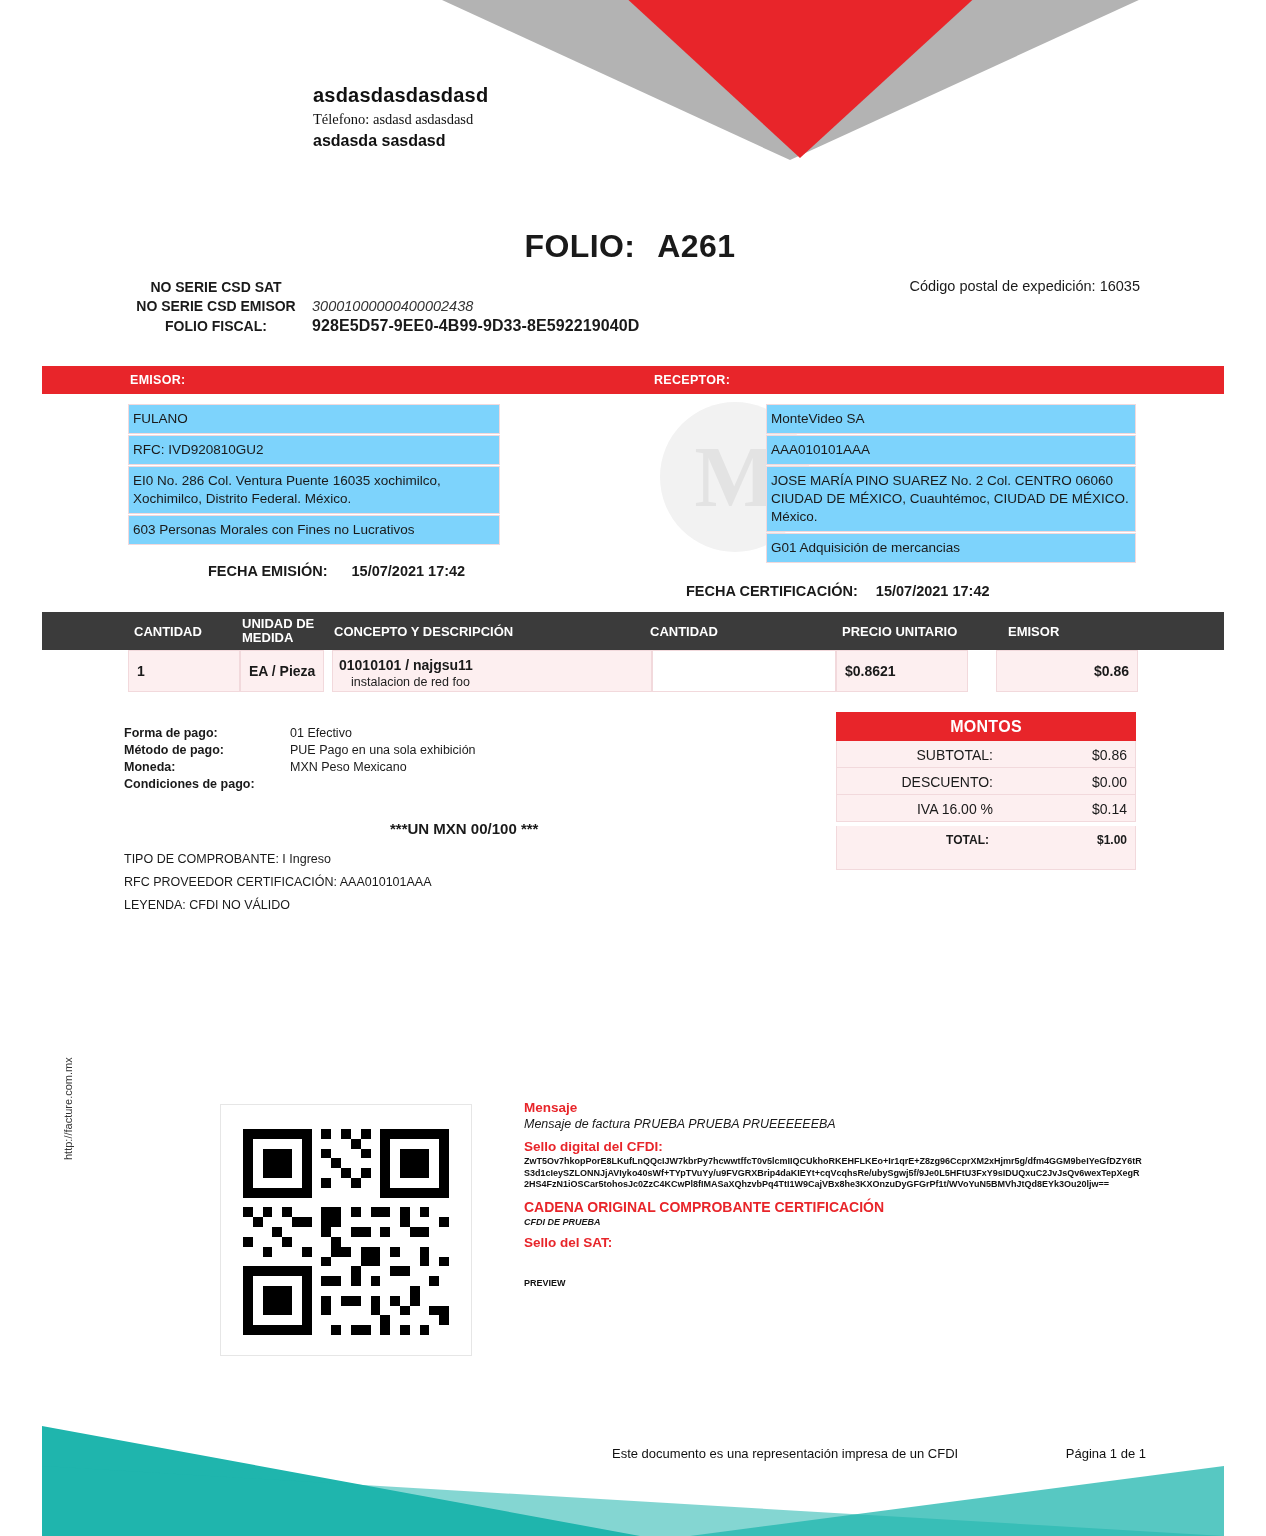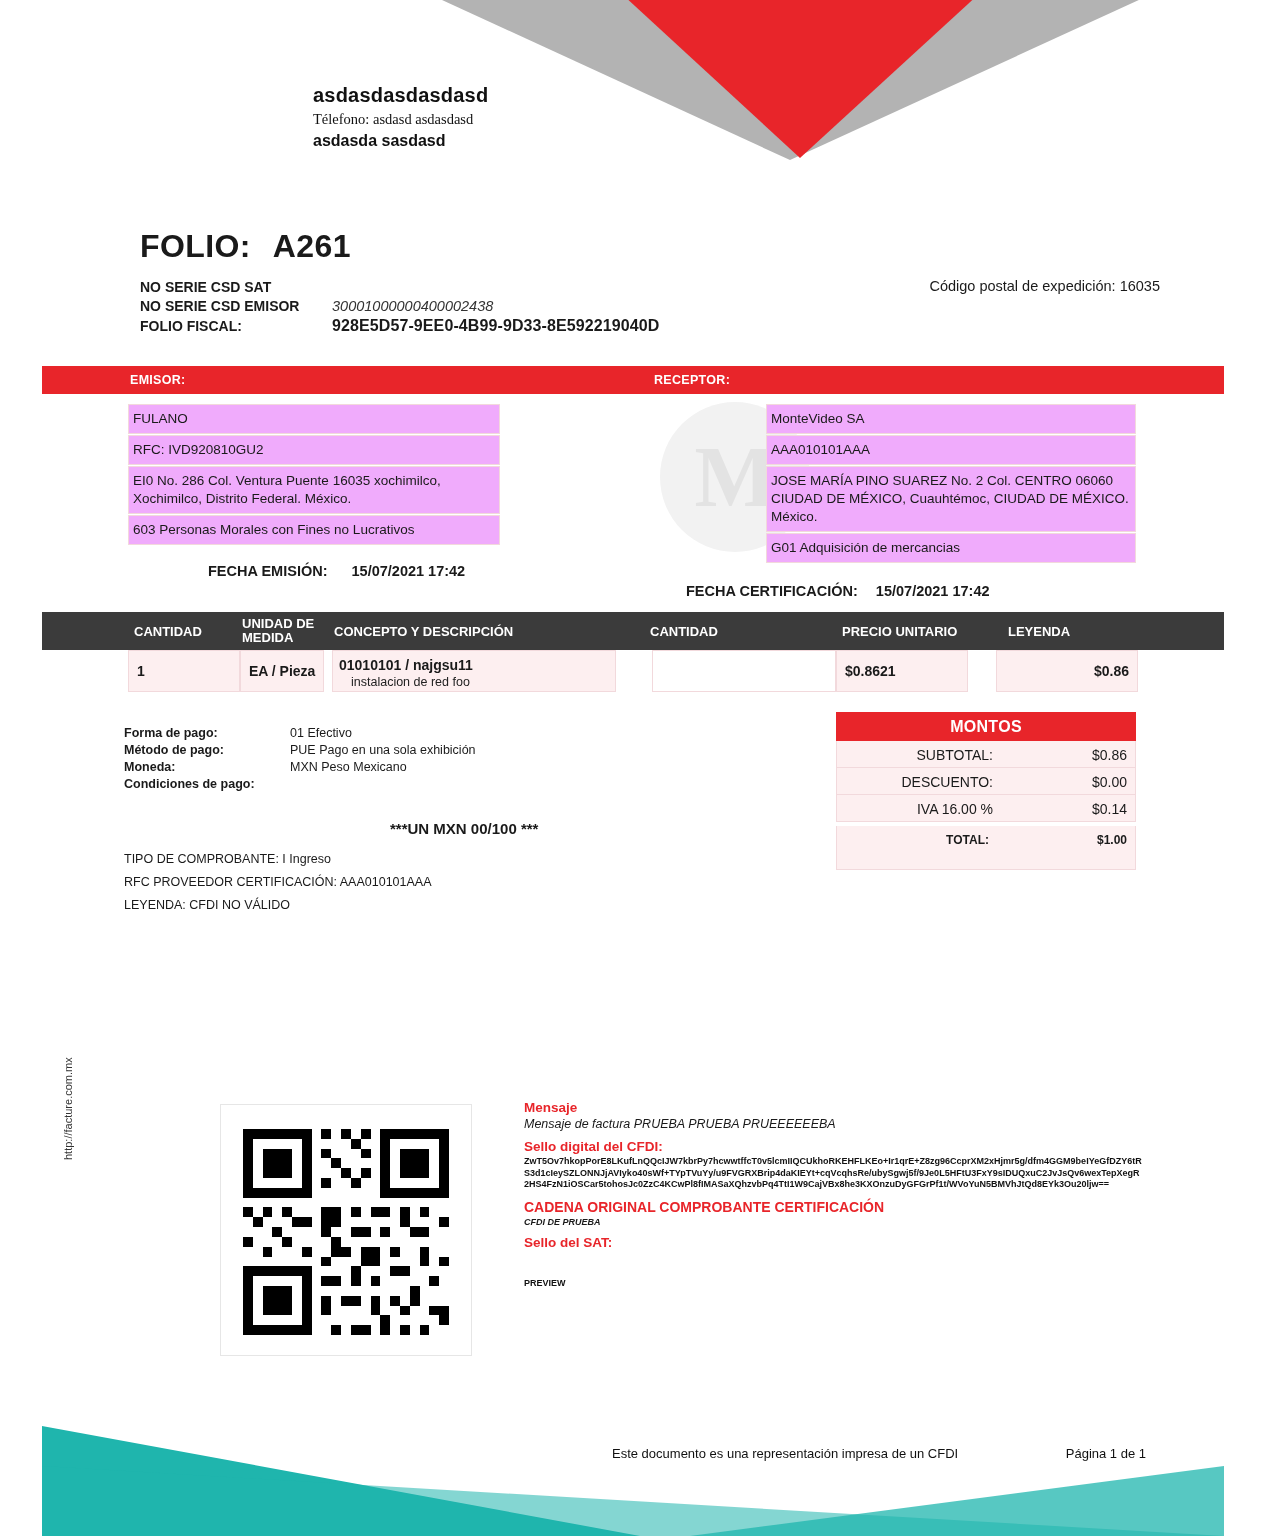--- a/index.html
+++ b/index.html
@@ -48,22 +48,23 @@
   .company-addr {
     font-size: 16px;
     font-weight: bold;
     color: #111;
   }
 
   
   .folio-area {
     position: absolute;
     top: 228px;
-    left: 140px;
+    left: 120px;
     width: 1020px;
+    text-align: center;
   }
   .folio-title {
     font-size: 32px;
     font-weight: bold;
     letter-spacing: .4px;
     margin-bottom: 14px;
   }
   .folio-title .num { margin-left: 22px; }
   .meta-row {
     display: flex;
@@ -102,21 +103,21 @@
   .party-bar span.em { position: absolute; left: 88px; top: 7px; letter-spacing: .3px; }
   .party-bar span.re { position: absolute; left: 612px; top: 7px; letter-spacing: .3px; }
 
   .party-col {
     position: absolute;
     top: 404px;
   }
   .party-col.left  { left: 128px;  width: 372px; }
   .party-col.right { left: 766px; width: 370px; }
   .field-box {
-    background: #f0abfc;
+    background: #7dd3fc;
     border: 1px solid #f2d9dc;
     padding: 5px 6px 5px 4px;
     font-size: 13.5px;
     line-height: 18px;
     margin-bottom: 1px;
     min-height: 26px;
   }
 
   
   .watermark {
@@ -183,21 +184,21 @@
   }
   .cell {
     position: absolute;
     top: 0;
     height: 42px;
     background: #fdeff0;
     border: 1px solid #f2d9dc;
   }
   .c-cant { left: 86px;  width: 112px; }
   .c-unid { left: 198px; width: 84px; }
-  .c-conc { left: 290px; width: 284px; }
+  .c-conc { left: 290px; width: 320px; }
   .c-imp  { left: 610px; width: 184px; background:#fff; border-color:#f2d9dc; }
   .c-prec { left: 794px; width: 132px; }
   .c-impo { left: 954px; width: 142px; }
   .cell .t1 { position:absolute; left:6px; top:6px; font-weight:bold; font-size:14px; }
   .cell .t2 { position:absolute; left:18px; top:24px; font-size:12.5px; color:#222; }
   .cell .t-right { position:absolute; right:8px; top:12px; font-weight:bold; font-size:14px; }
   .cell .t-left  { position:absolute; left:8px; top:12px; font-weight:bold; font-size:14px; }
 
   
   .pay-info {
@@ -420,21 +421,21 @@
 <div class="concepts">
   <div class="head">
     <div class="ch-cant">CANTIDAD</div>
     <div class="ch-unid">
       <span>UNIDAD DE</span><br>
       <span>MEDIDA</span>
     </div>
     <div class="ch-conc">CONCEPTO Y DESCRIPCIÓN</div>
     <div class="ch-imp">CANTIDAD</div>
     <div class="ch-prec">PRECIO UNITARIO</div>
-    <div class="ch-impo">LEYENDA</div>
+    <div class="ch-impo">EMISOR</div>
   </div>
 
   <div class="row">
     <div class="cell c-cant">
       <span class="t-left">1</span>
     </div>
     <div class="cell c-unid">
       <span class="t-left">EA / Pieza</span>
     </div>
     <div class="cell c-conc">

